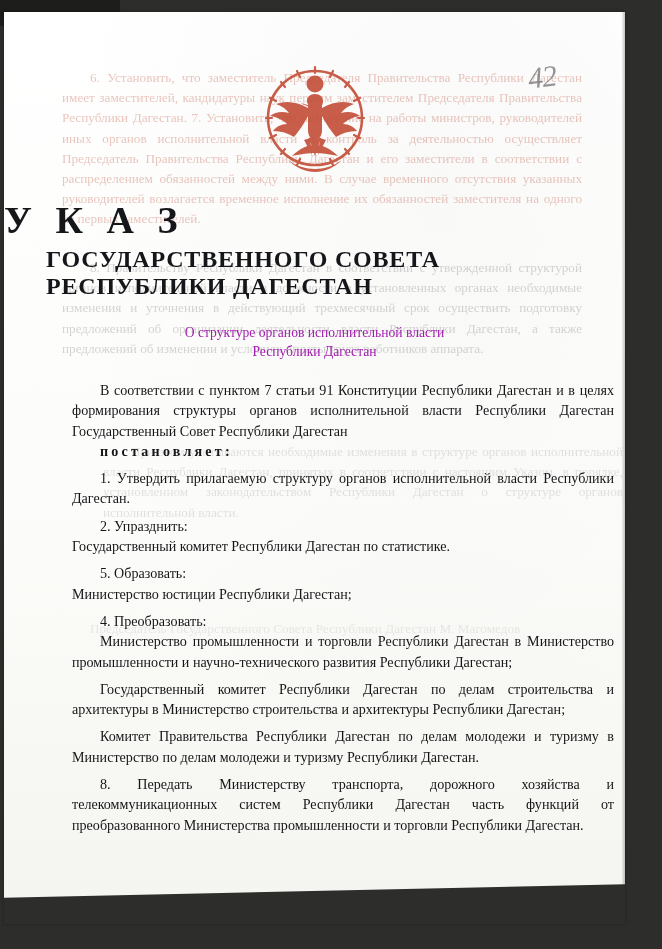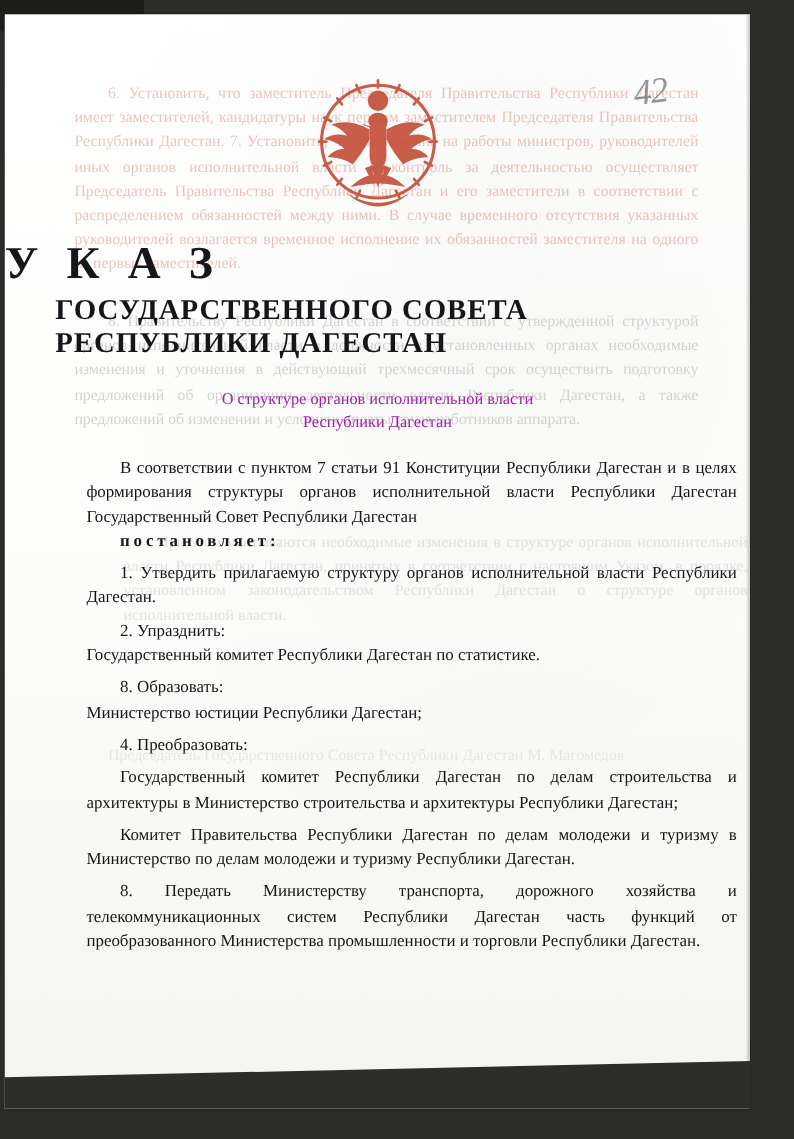--- a/index.html
+++ b/index.html
@@ -268,24 +268,25 @@
     <div class="body">
 
       <p>В соответствии с пунктом 7 статьи 91 Конституции Республики Дагестан и в целях формирования структуры органов исполнительной власти Республики Дагестан Государственный Совет Республики Дагестан</p>
       <p class="resolve">постановляет:</p>
 
       <p class="gap">1. Утвердить прилагаемую структуру органов исполнительной власти Республики Дагестан.</p>
 
       <p class="gap">2. Упразднить:</p>
       <p class="noind">Государственный комитет Республики Дагестан по статистике.</p>
 
-      <p class="gap">8. Образовать:</p>
+      <p class="gap">5. Образовать:</p>
       <p class="noind">Министерство юстиции Республики Дагестан;</p>
 
       <p class="gap">4. Преобразовать:</p>
+      <p>Министерство промышленности и торговли Республики Дагестан в Министерство промышленности и научно-технического развития Республики Дагестан;</p>
       <p class="gap">Государственный комитет Республики Дагестан по делам строительства и архитектуры в Министерство строительства и архитектуры Республики Дагестан;</p>
       <p class="gap">Комитет Правительства Республики Дагестан по делам молодежи и туризму в Министерство по делам молодежи и туризму Республики Дагестан.</p>
 
       <p class="gap">8. Передать Министерству транспорта, дорожного хозяйства и телекоммуникационных систем Республики Дагестан часть функций от преобразованного Министерства промышленности и торговли Республики Дагестан.</p>
 
     </div>
 
     <div class="speckle"></div>
     <div class="sheet-right-edge"></div>
     <div class="sheet-bottom-shadow"></div>

